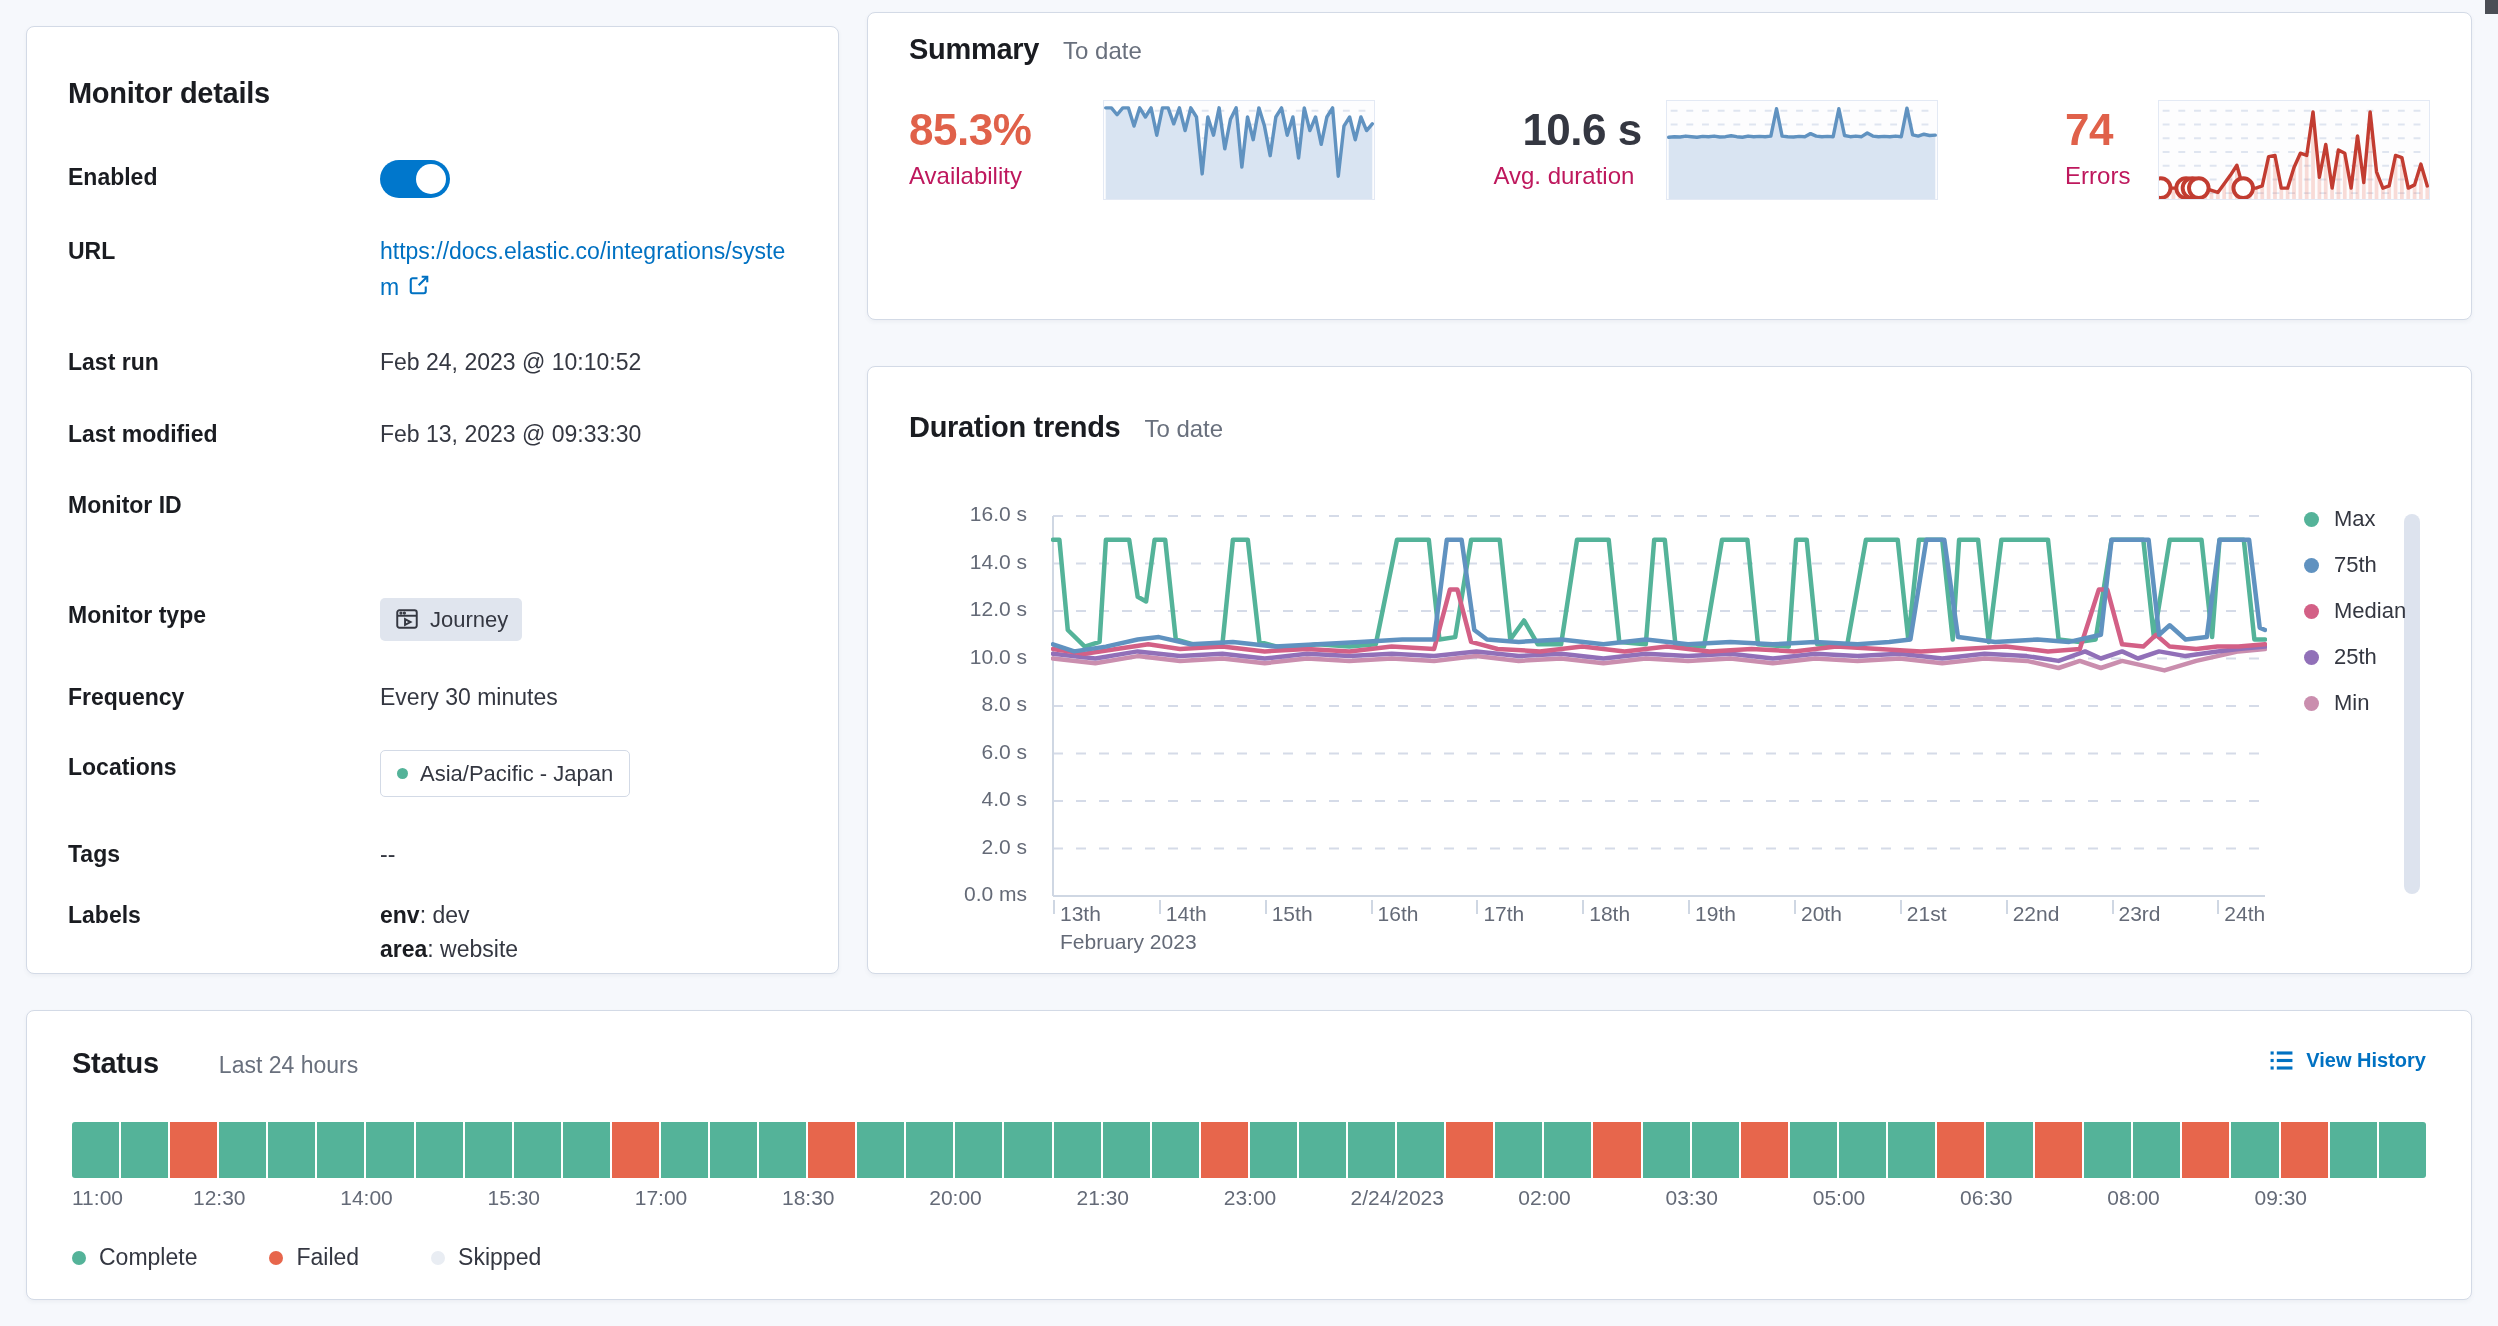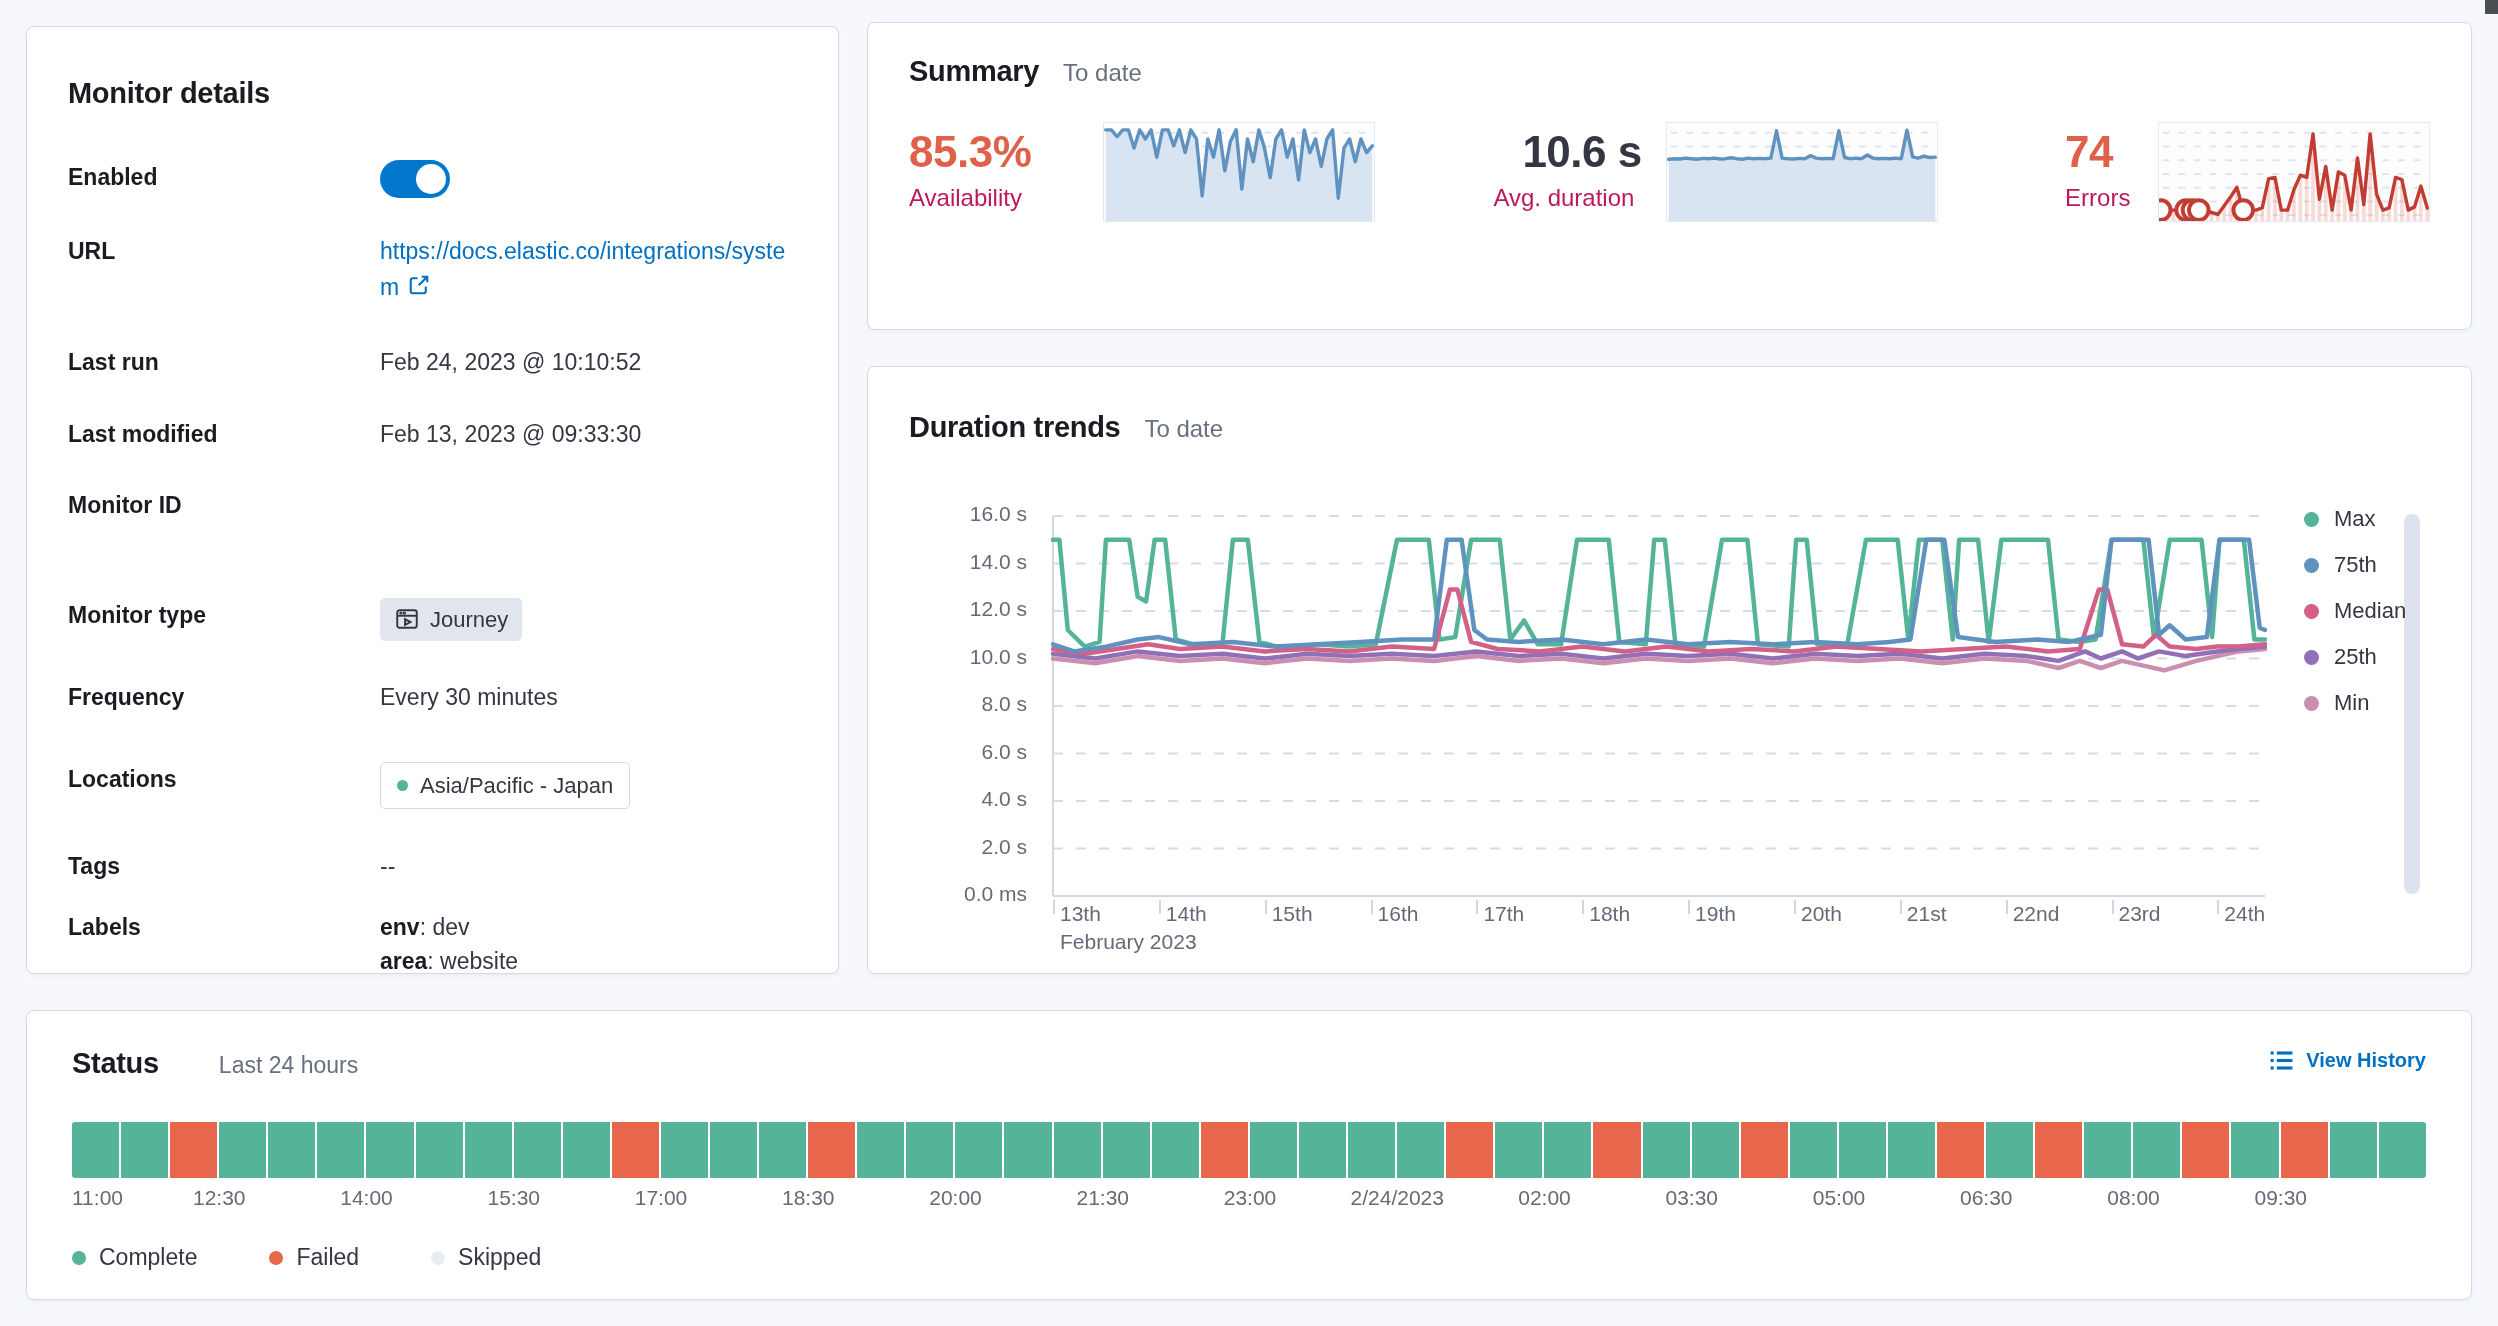--- a/index.html
+++ b/index.html
@@ -11,40 +11,40 @@
     position:relative;
   }
   .panel {
     position:absolute;
     background:#ffffff;
     border:1px solid #d3dae6;
     border-radius:8px;
     box-shadow:0 2px 4px rgba(65,78,101,0.06);
   }
   #monitor-details { left:26px; top:26px; width:813px; height:948px; padding:50px 41px; }
-  #summary-panel   { left:867px; top:22px; width:1605px; height:308px; padding:32px 41px; }
+  #summary-panel   { left:867px; top:12px; width:1605px; height:308px; padding:20px 41px; }
   #duration-panel  { left:867px; top:366px; width:1605px; height:608px; padding:44px 41px; }
   #status-panel    { left:26px; top:1010px; width:2446px; height:290px; padding:36px 45px; }
 
   .panel-title { font-size:29px; font-weight:700; color:#1a1c21; letter-spacing:-0.3px; }
   .panel-subtitle { font-size:24px; font-weight:400; color:#69707d; margin-left:24px; }
   .title-row { display:flex; align-items:baseline; }
 
   
   .detail-rows { margin-top:50px; }
   .detail-row { display:flex; align-items:flex-start; }
   .detail-label { width:312px; flex:none; font-size:23px; font-weight:700; color:#1a1c21; line-height:1.5; }
   .detail-value { font-size:23px; color:#343741; line-height:1.5; }
   .row-enabled { margin-bottom:36px; }
   .row-url { margin-bottom:40px; }
   .row-lastrun { margin-bottom:37px; }
   .row-lastmodified { margin-bottom:37px; }
   .row-monitorid { margin-bottom:75px; }
   .row-monitortype { margin-bottom:38px; }
-  .row-frequency { margin-bottom:48px; }
+  .row-frequency { margin-bottom:36px; }
   .row-locations { margin-bottom:40px; }
   .row-tags { margin-bottom:26px; }
 
   .toggle { width:70px; height:38px; border-radius:19px; background:#0077cc; position:relative; cursor:pointer; }
   .toggle .knob { position:absolute; top:4px; right:4px; width:30px; height:30px; border-radius:50%; background:#ffffff; }
 
   .url-link { color:#0071c2; text-decoration:none; width:412px; display:inline-block; word-break:break-all; font-size:23px; line-height:1.55; }
   .ext-icon { display:inline-block; vertical-align:-2px; margin-left:8px; }
 
   .badge-gray {

